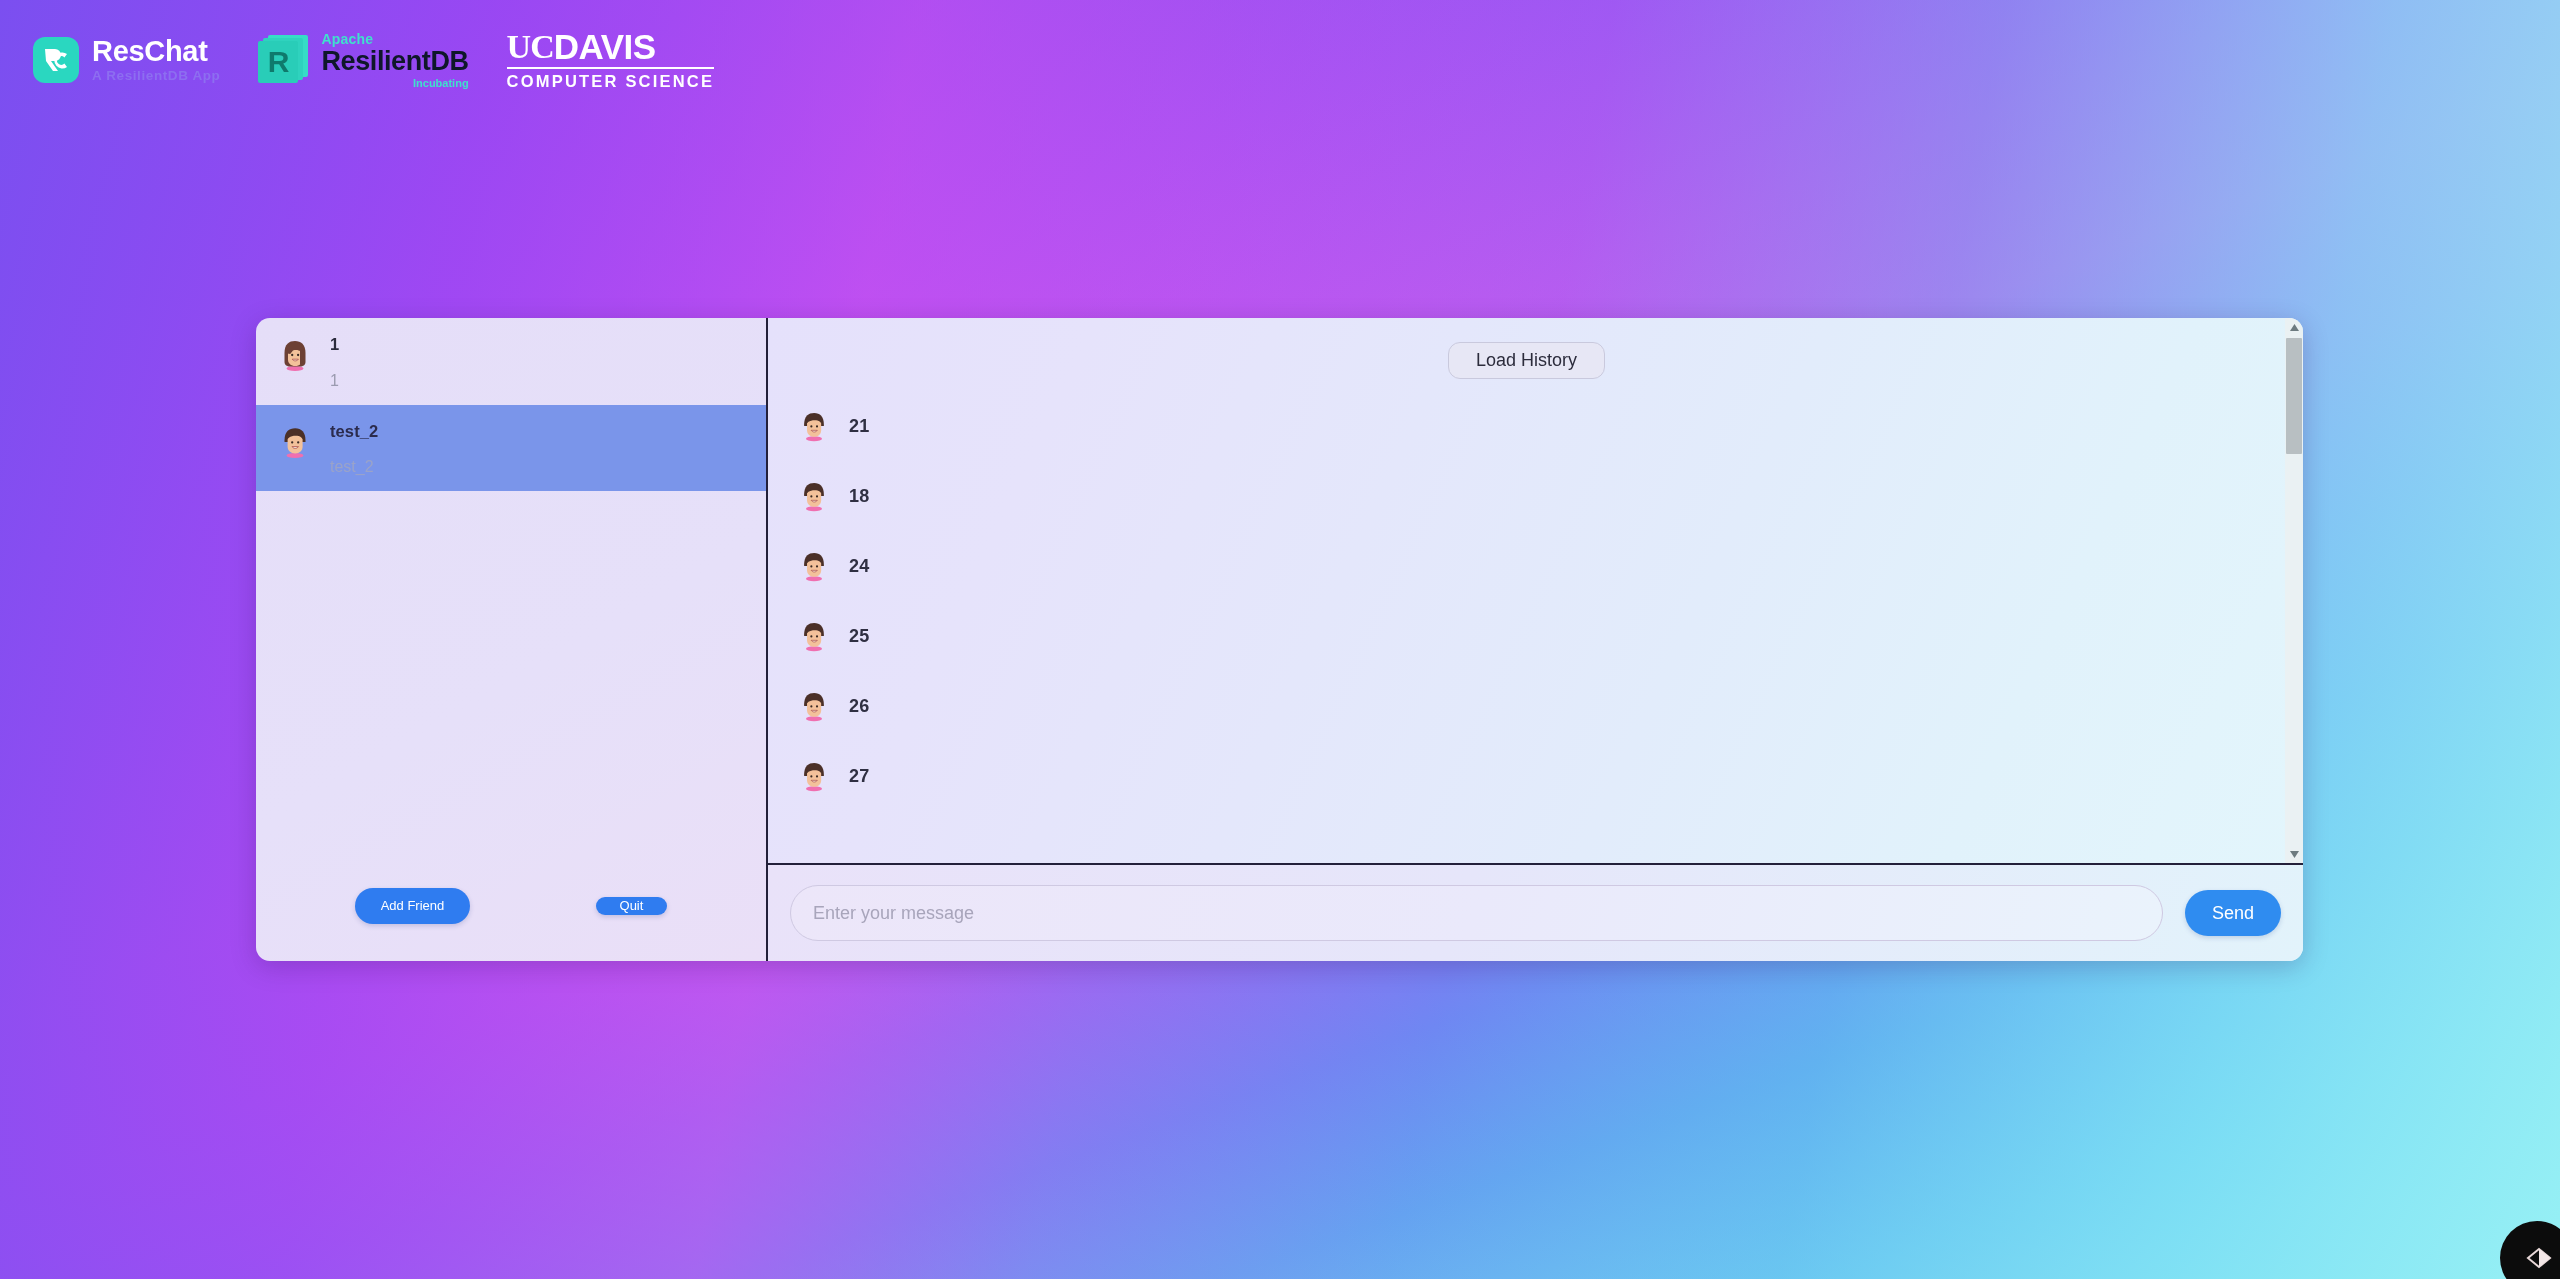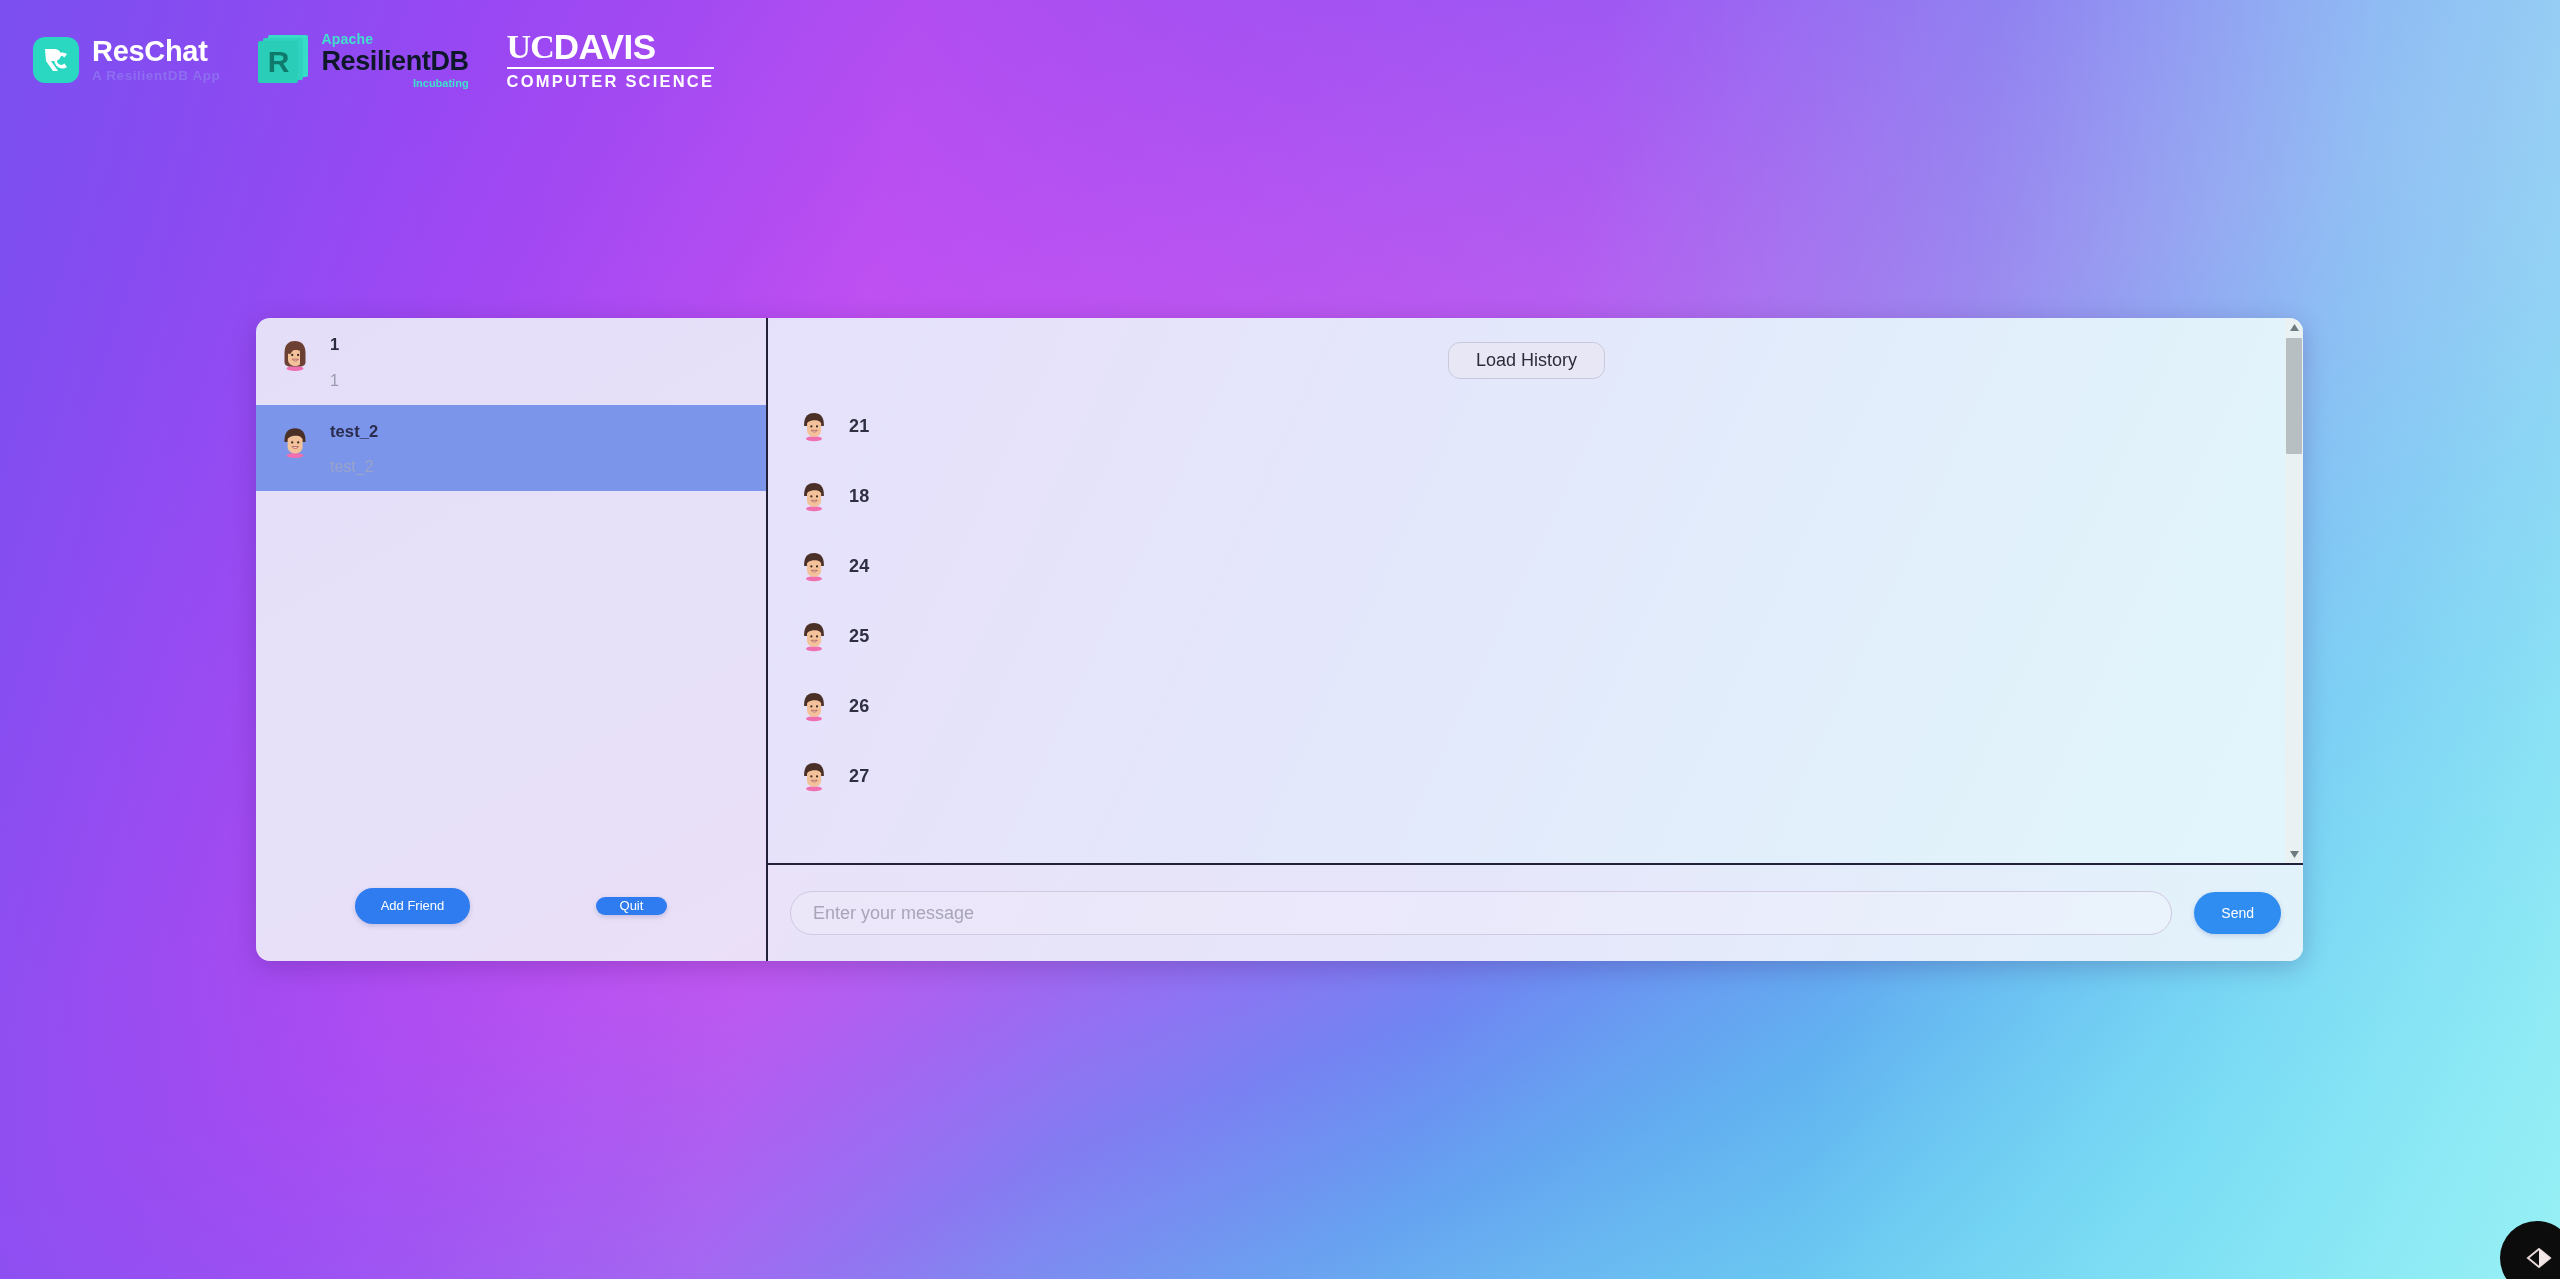--- a/index.html
+++ b/index.html
@@ -320,38 +320,38 @@
   .composer {
     height: 96px;
     display: flex;
     align-items: center;
     gap: 22px;
     padding: 0 22px 0 22px;
     background: linear-gradient(110deg, #e9e2f9 0%, #e6e6fa 45%, #e2f3fb 100%);
   }
   .msg-input {
     flex: 1;
-    height: 44px;
+    height: 56px;
     border-radius: 999px;
     border: 1px solid #cfc9e2;
     background: linear-gradient(110deg, #ece6f9 0%, #eae9fb 50%, #eaf3fc 100%);
     padding: 0 22px;
     font-family: "Liberation Sans", sans-serif;
     font-size: 18px;
     color: #3a3a4d;
     outline: none;
   }
   .msg-input::placeholder { color: #a8a5bb; }
   .send-btn {
     background: #2f8cf0;
     color: #ffffff;
     border: none;
     border-radius: 999px;
     font-family: "Liberation Sans", sans-serif;
-    font-size: 14px;
+    font-size: 18px;
     padding: 13px 27px;
     cursor: pointer;
     box-shadow: 0 2px 5px rgba(20,60,140,0.18);
     line-height: 1.15;
   }
 
   
   .corner-widget {
     position: absolute;
     right: -14px;

